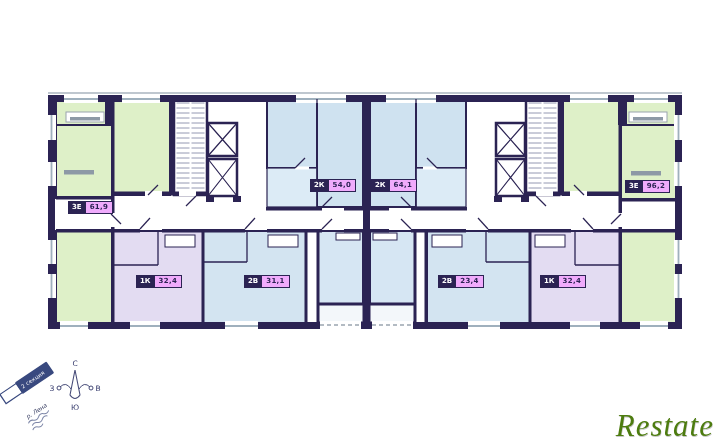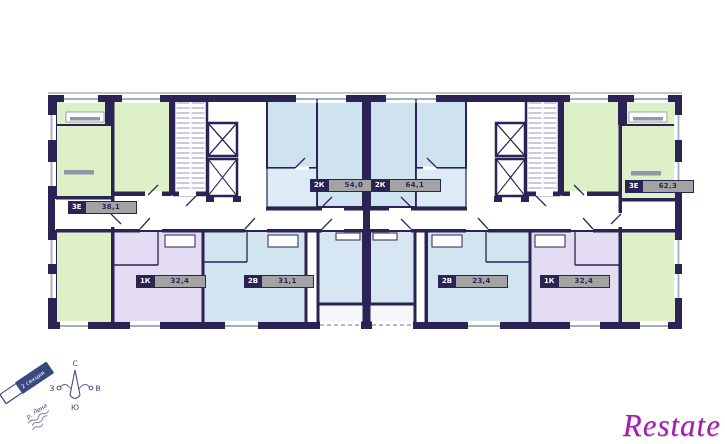--- a/index.html
+++ b/index.html
@@ -2,25 +2,25 @@
 <html><head>
 <meta charset="utf-8">
 <style>
   html,body{margin:0;padding:0;background:#fff;}
   .stage{position:relative;width:725px;height:444px;background:#fff;overflow:hidden;
          font-family:"DejaVu Sans",sans-serif;}
   .plan-svg{position:absolute;left:0;top:0;}
   .badge{position:absolute;display:flex;align-items:flex-start;line-height:1;
          font-weight:bold;font-size:7px;white-space:nowrap;}
   .badge .t{background:#2b2353;color:#ffffff;padding:2px 3px;border:1px solid #2b2353;}
-  .badge .a{background:#a3a3a3;color:#2b2353;padding:2px 16px;border:1px solid #2b2353;
+  .badge .a{background:#f0abfc;color:#2b2353;padding:2px 4px;border:1px solid #2b2353;
             border-left:none;letter-spacing:.3px;}
-  .watermark{position:absolute;right:4px;bottom:0px;
+  .watermark{position:absolute;right:11px;bottom:0px;
              font-family:"Liberation Serif",serif;font-style:italic;
-             font-size:31px;color:#a21caf;letter-spacing:1px;
+             font-size:31px;color:#4d7c0f;letter-spacing:1px;
              text-shadow:.5px .5px 0 #c8c8c8;}
 </style>
 </head>
 <body>
 
 <div class="stage">
 
 <svg class="plan-svg" width="725" height="444" viewBox="0 0 725 444">
 
   <line x1="48" y1="93" x2="682" y2="93" stroke="#aab4bf" stroke-width="1.5"></line>
@@ -251,33 +251,33 @@
   <g transform="translate(28,419) rotate(-33)">
     <text x="0" y="0" font-size="6" font-style="italic" fill="#3f4568">р. Лена</text>
     <path d="M-2 4 q3 -2.5 6 0 t6 0 t6 0 t6 0" fill="none" stroke="#7e87a8" stroke-width="1"></path>
     <path d="M0 8 q3 -2.5 6 0 t6 0 t6 0" fill="none" stroke="#7e87a8" stroke-width="1"></path>
     <path d="M-2 12 q3 -2.5 6 0 t6 0" fill="none" stroke="#7e87a8" stroke-width="1"></path>
   </g>
 </svg>
 
   <div class="badge" style="left:68px;top:201px">
     <span class="t">3Е</span>
-    <span class="a">38,1</span>
+    <span class="a">61,9</span>
   </div>
   <div class="badge" style="left:310px;top:179px">
     <span class="t">2К</span>
     <span class="a">54,0</span>
   </div>
   <div class="badge" style="left:371px;top:179px">
     <span class="t">2К</span>
     <span class="a">64,1</span>
   </div>
   <div class="badge" style="left:625px;top:180px">
     <span class="t">3Е</span>
-    <span class="a">62,3</span>
+    <span class="a">96,2</span>
   </div>
   <div class="badge" style="left:136px;top:275px">
     <span class="t">1К</span>
     <span class="a">32,4</span>
   </div>
   <div class="badge" style="left:244px;top:275px">
     <span class="t">2В</span>
     <span class="a">31,1</span>
   </div>
   <div class="badge" style="left:438px;top:275px">

